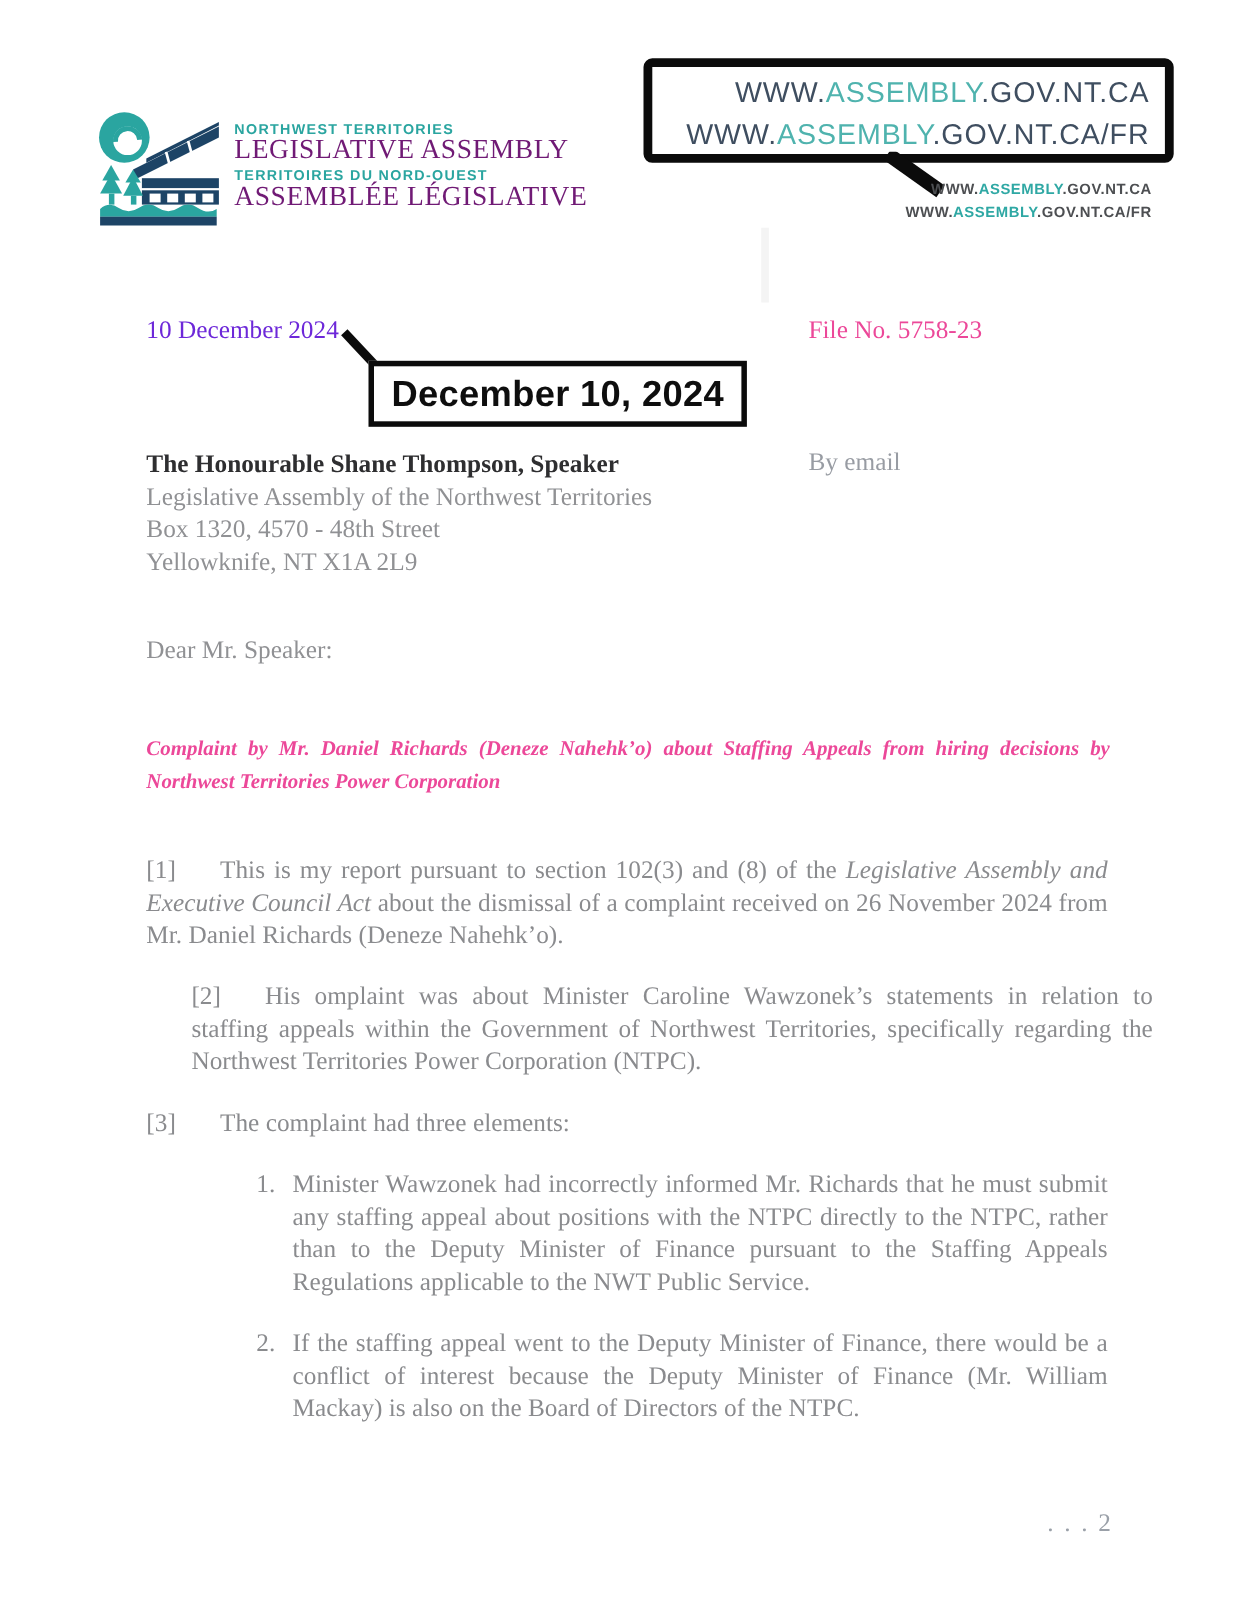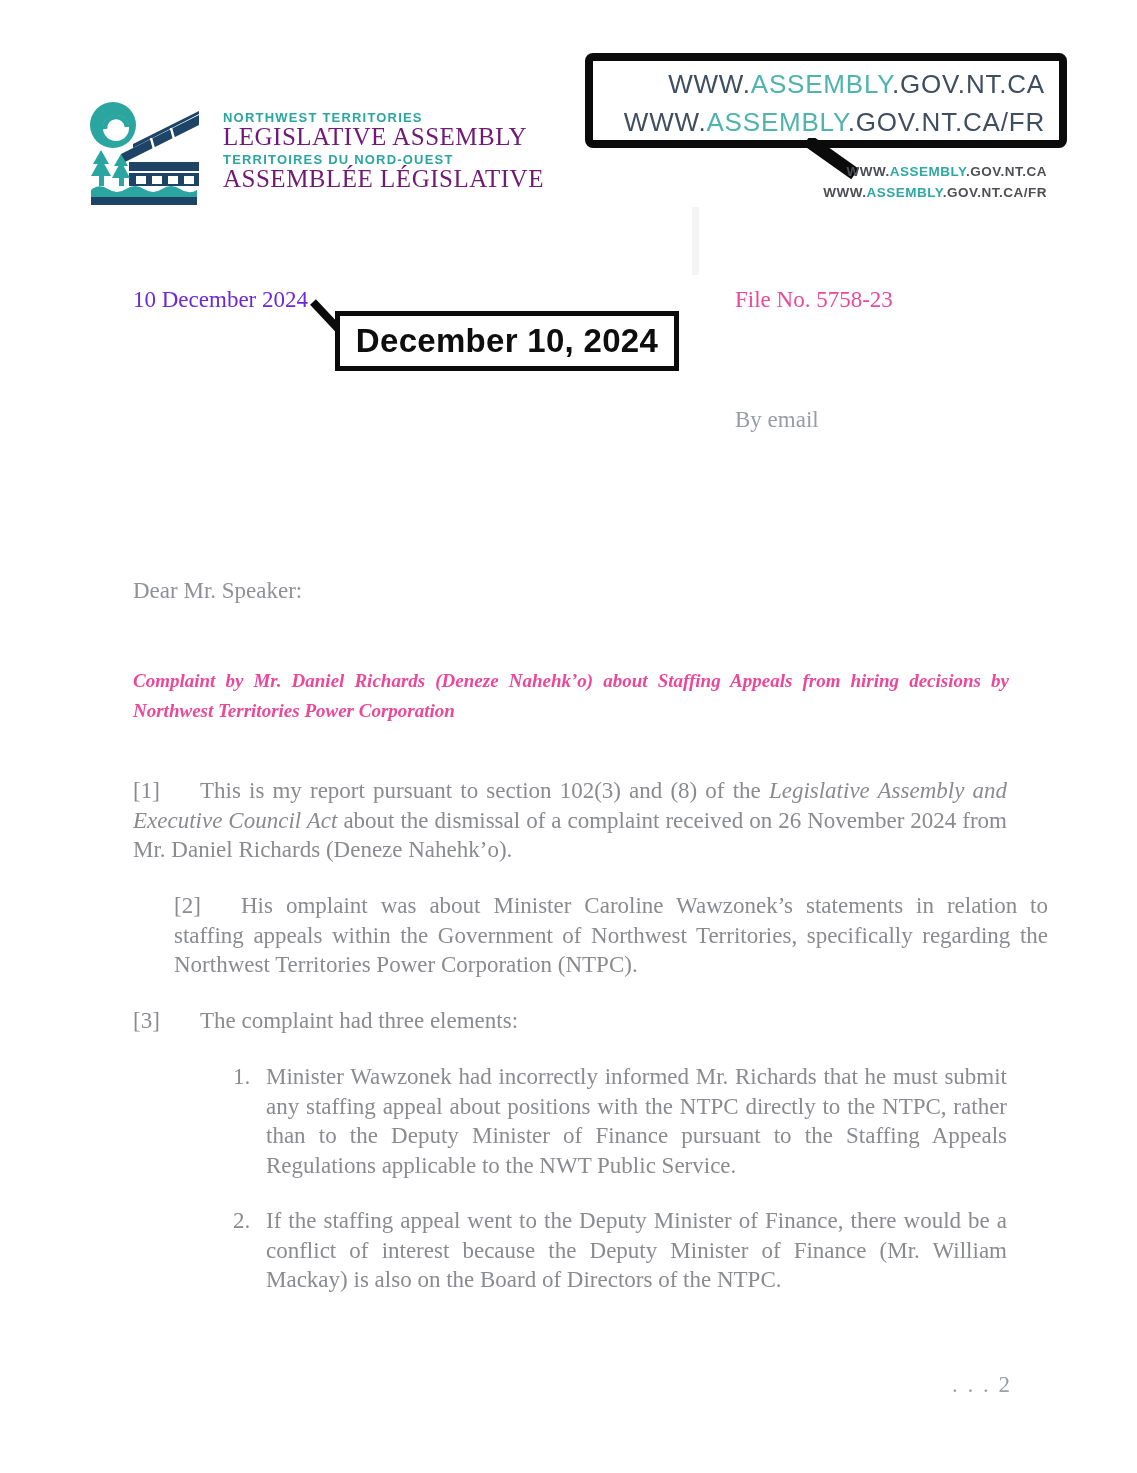--- a/index.html
+++ b/index.html
@@ -7,21 +7,21 @@
   .page {
     position: relative;
     width: 1137px;
     height: 1473px;
     background: #ffffff;
     overflow: hidden;
     font-family: "Liberation Serif", serif;
   }
 
   
-  .logo-wrap { position: absolute; left: 85px; top: 98px; display: flex; gap: 20px; }
+  .logo-wrap { position: absolute; left: 85px; top: 98px; display: flex; gap: 10px; }
   .logo-icon { width: 118px; height: 108px; }
   .logo-text { padding-top: 12px; }
   .logo-line-sm {
     font-family: "Liberation Sans", sans-serif;
     font-weight: bold;
     font-size: 13px;
     letter-spacing: 1.2px;
     color: #2aa5a0;
   }
   .logo-line-lg {
@@ -79,21 +79,21 @@
   .letter-date {
     position: absolute; left: 133px; top: 287px;
     font-size: 23px; color: #6d28d9; text-align: center;
   }
   .file-no {
     position: absolute; left: 735px; top: 287px;
     font-size: 23px; color: #ec4899;
   }
 
   .date-callout {
-    position: absolute; left: 335px; top: 311px;
+    position: absolute; left: 335px; top: 328px;
     width: 344px; height: 60px;
     border: 5px solid #0b0b0b;
     background: #ffffff;
     display: flex; align-items: center; justify-content: center;
     font-family: "Liberation Sans", sans-serif;
     font-weight: bold;
     font-size: 33px;
     color: #0e0e0e;
     letter-spacing: 0.3px;
   }
@@ -233,20 +233,26 @@
   <div class="faint-strip"></div>
 
   <div class="letter-date">10 December 2024</div>
   <div class="file-no">File No. 5758-23</div>
 
   <svg class="callout-tail" viewBox="0 0 48 42" xmlns="http://www.w3.org/2000/svg">
     <line x1="10" y1="5" x2="40" y2="37" stroke="#0b0b0b" stroke-width="8"></line>
   </svg>
   <div class="date-callout">December 10, 2024</div>
 
+  <div class="address-block">
+    <div class="addr-name">The Honourable Shane Thompson, Speaker</div>
+    <div class="addr-gray">Legislative Assembly of the Northwest Territories</div>
+    <div class="addr-gray">Box 1320, 4570 - 48th Street</div>
+    <div class="addr-gray">Yellowknife, NT  X1A 2L9</div>
+  </div>
   <div class="by-email">By email</div>
 
   <div class="salutation">Dear Mr. Speaker:</div>
 
   <div class="subject">Complaint by Mr. Daniel Richards (Deneze Nahehk’o) about Staffing Appeals from hiring decisions by Northwest Territories Power Corporation</div>
 
   <p class="body-para p1"><span class="pnum">[1]</span><span>This is my report pursuant to section 102(3) and (8) of the </span><em>Legislative Assembly and Executive Council Act</em><span> about the dismissal of a complaint received on 26 November 2024 from Mr. Daniel Richards (Deneze Nahehk’o).</span></p>
 
   <p class="body-para p2"><span class="pnum">[2]</span><span>His omplaint was about Minister Caroline Wawzonek’s statements in relation to staffing appeals within the Government of Northwest Territories, specifically regarding the Northwest Territories Power Corporation (NTPC).</span></p>
 

